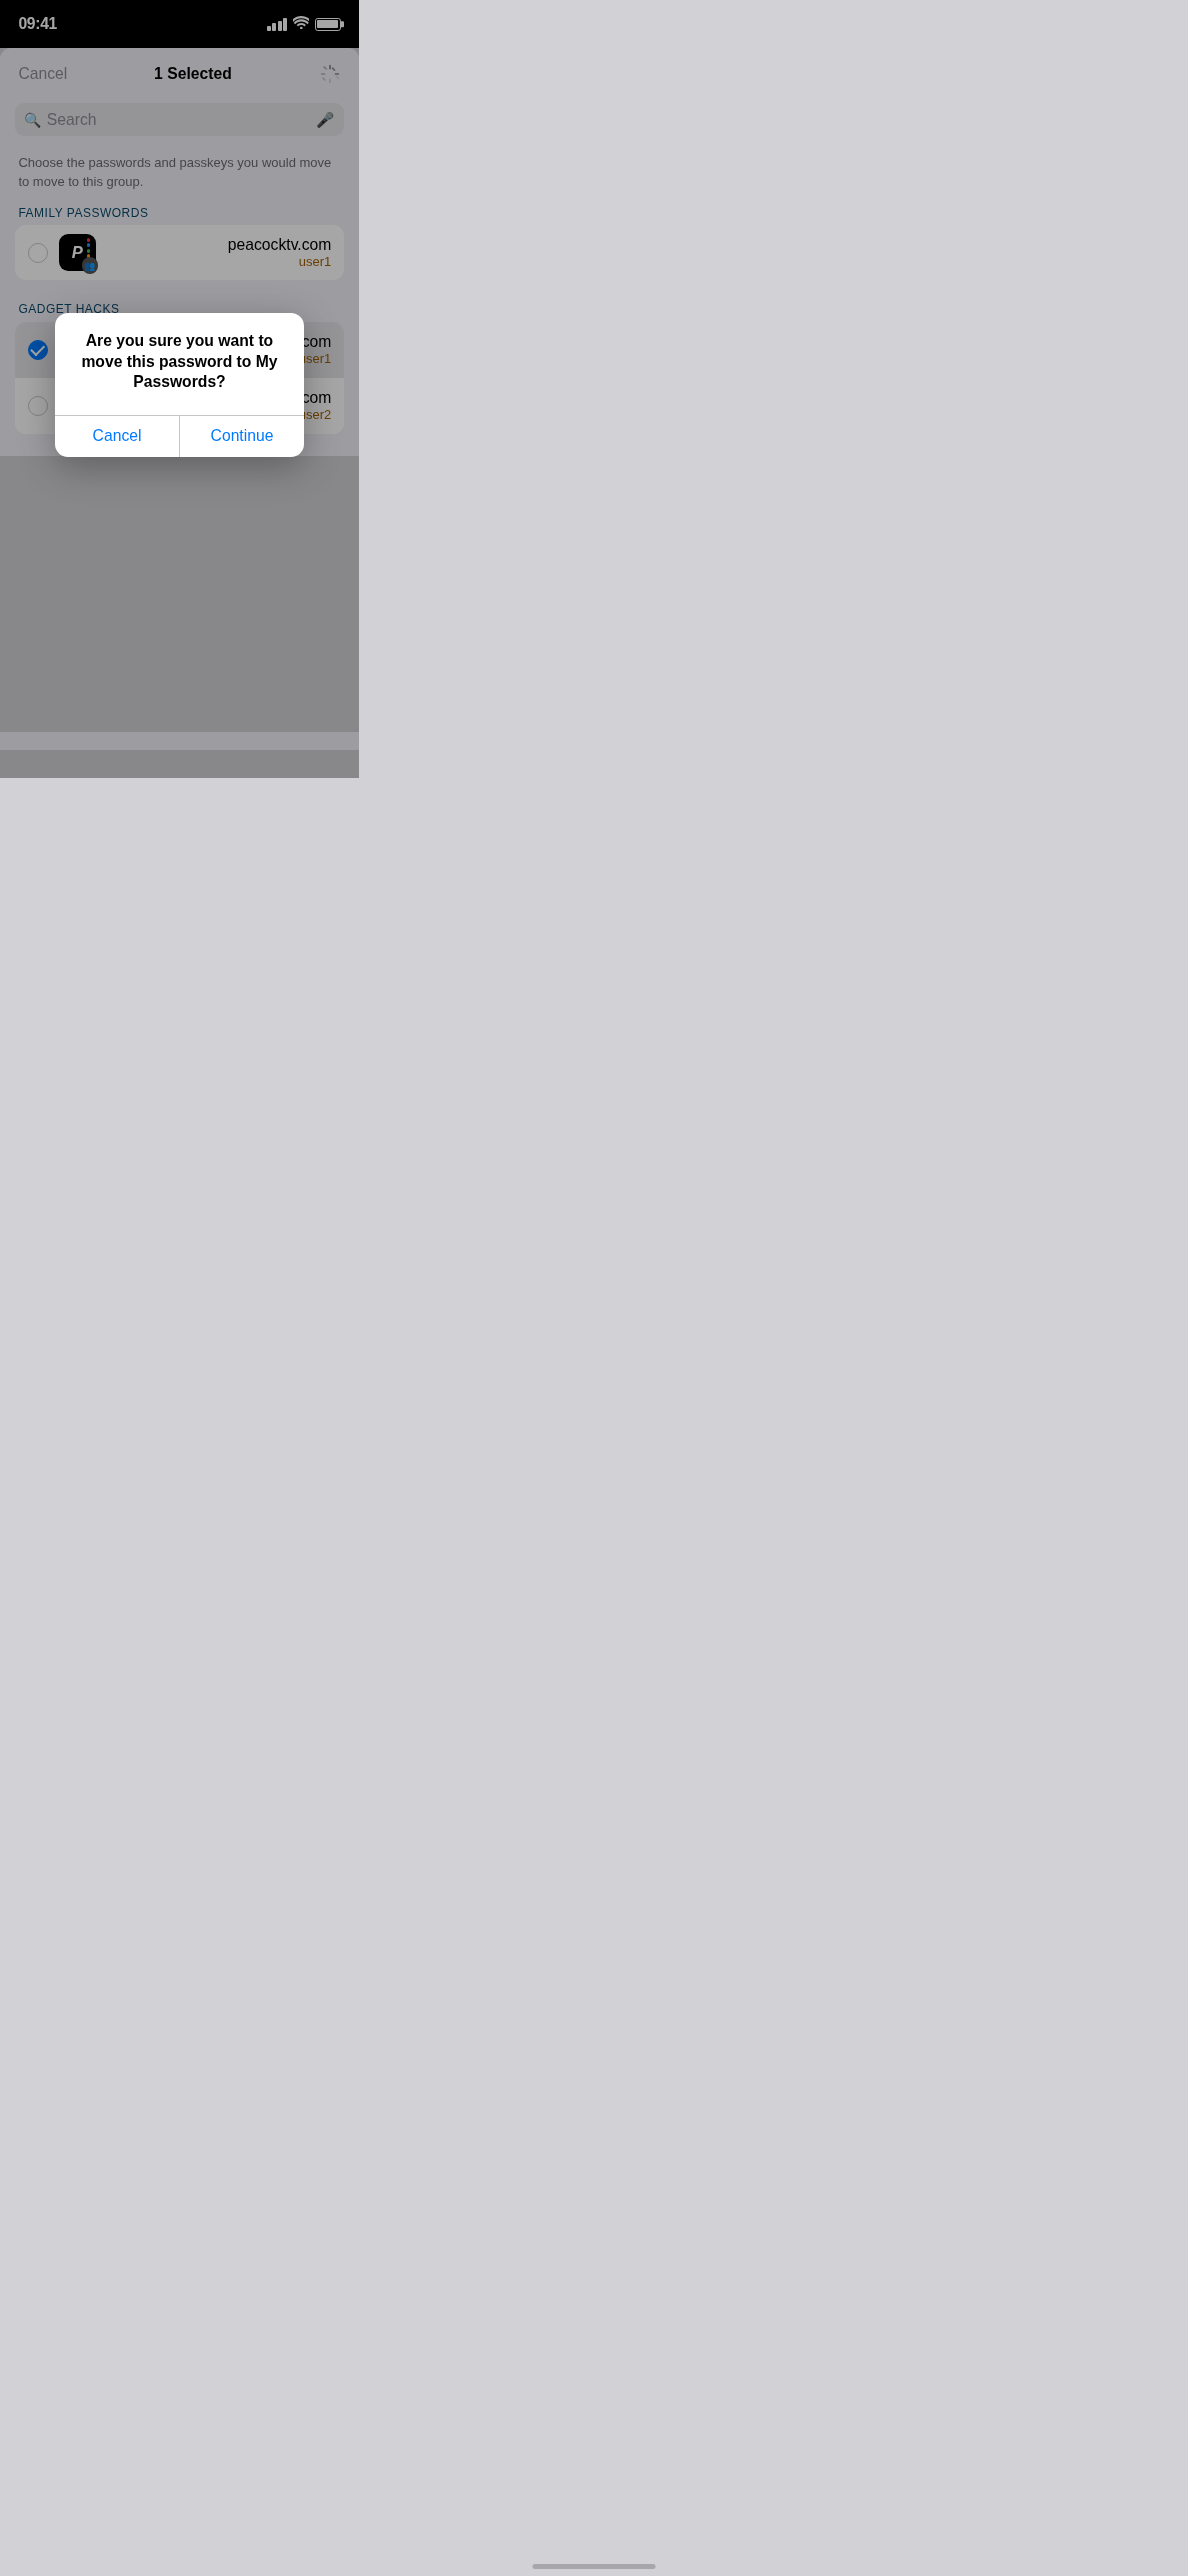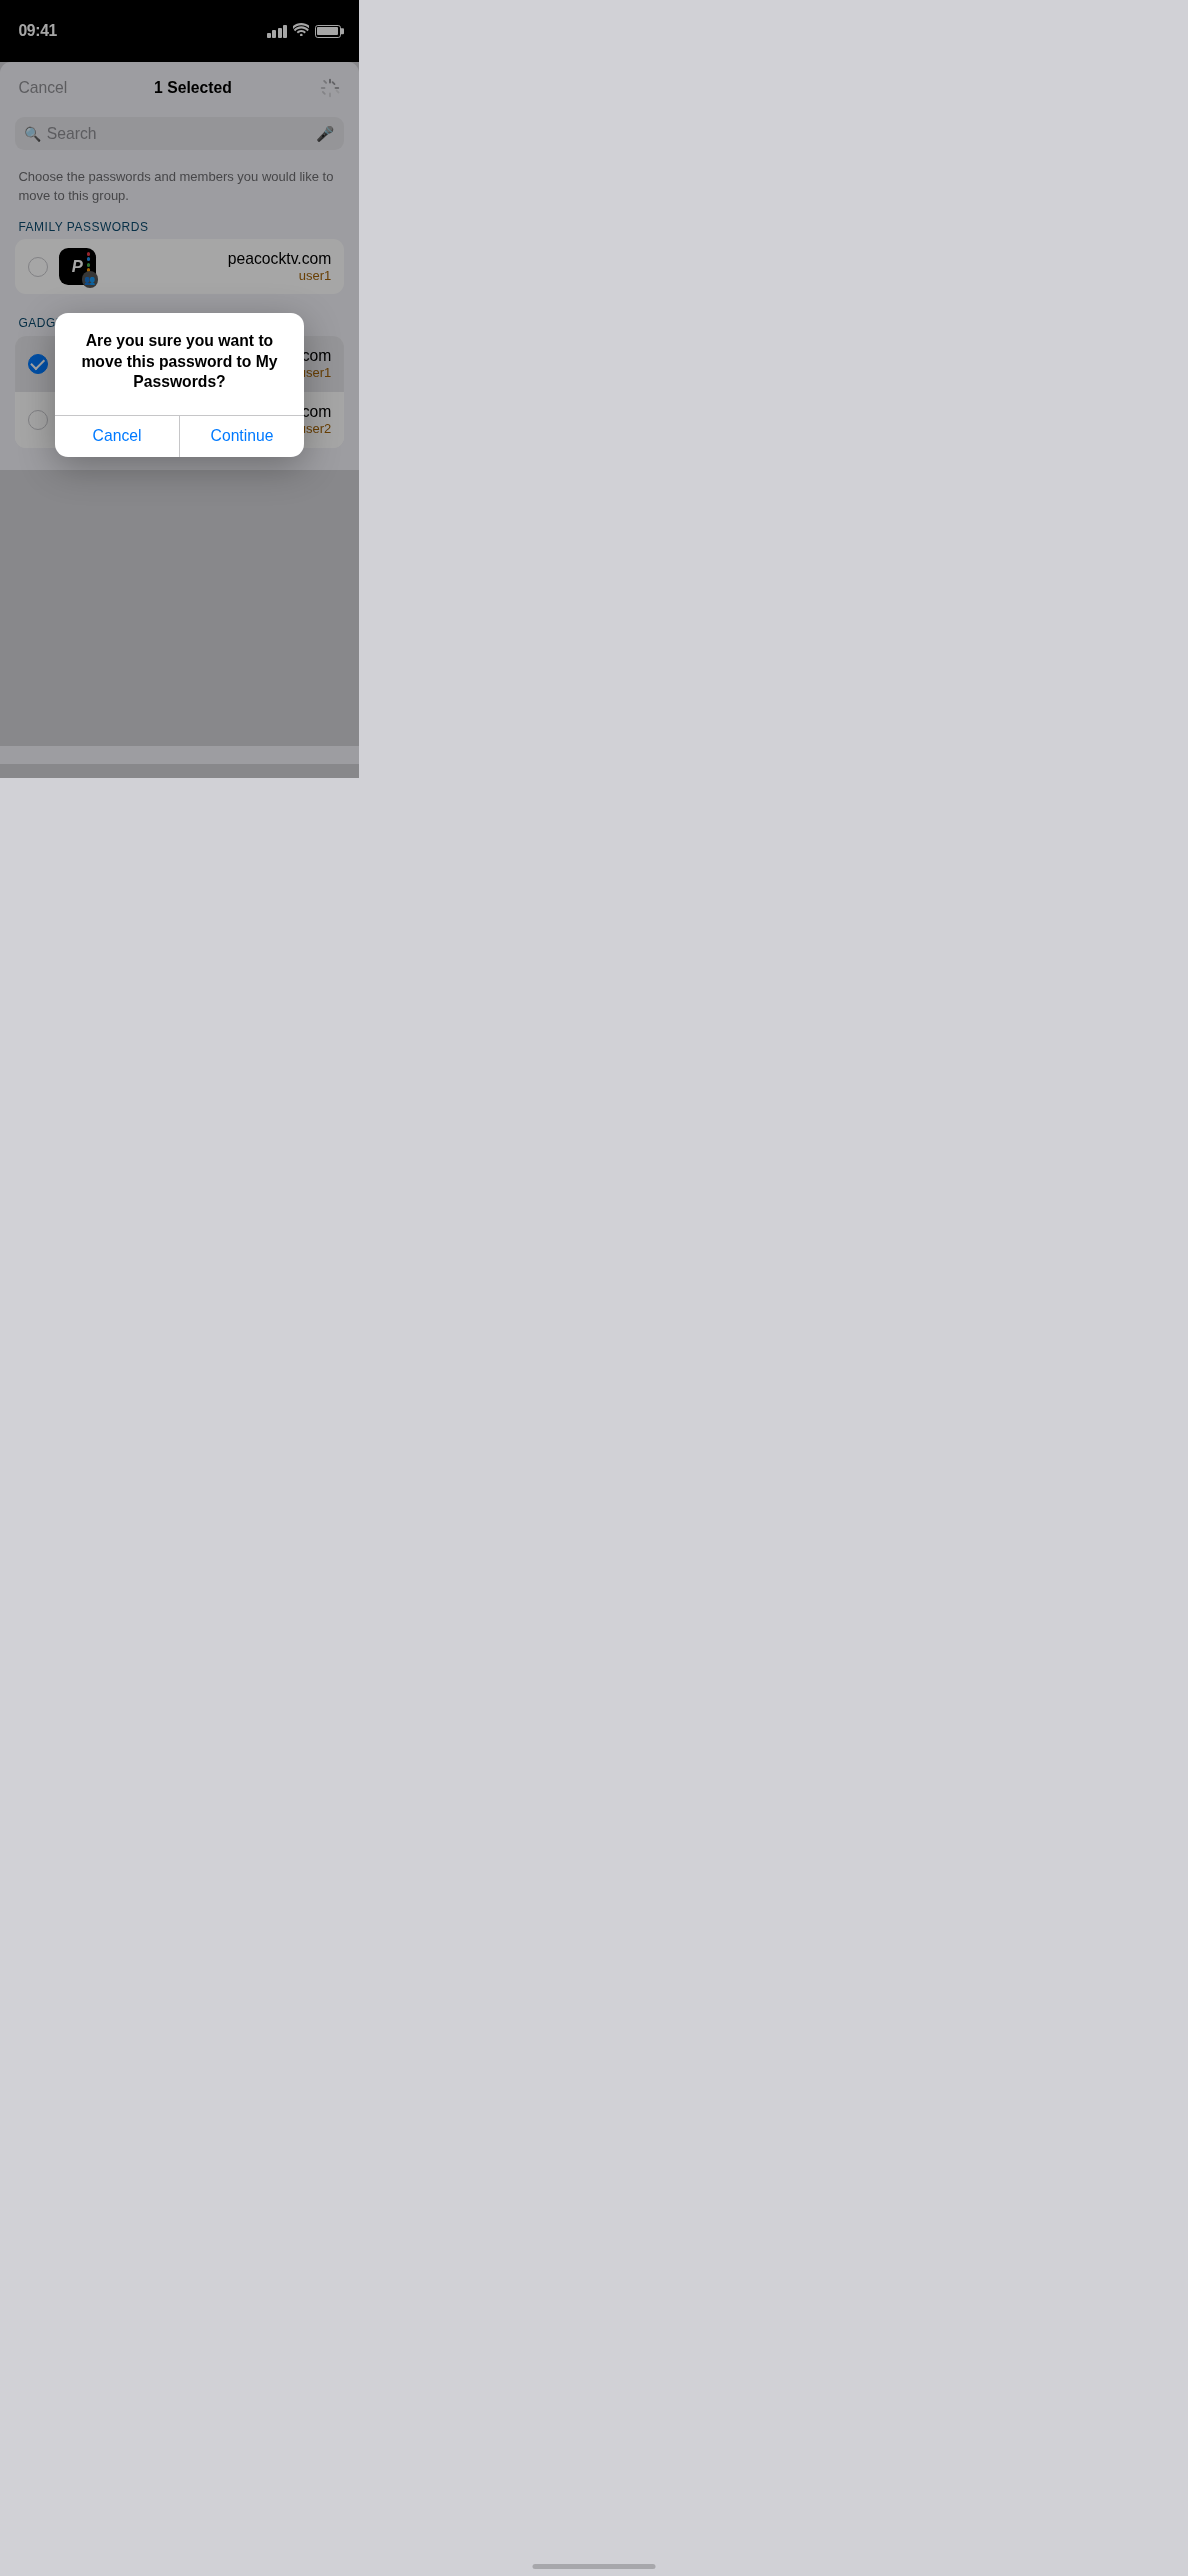--- a/index.html
+++ b/index.html
@@ -10,21 +10,21 @@
       min-height: 778px;
       background: #d1d1d6;
       font-family: -apple-system, 'SF Pro Display', 'SF Pro Text', sans-serif;
       position: relative;
       overflow: hidden;
     }
 
     
     .status-bar {
       background: #000;
-      height: 62px;
+      height: 48px;
       display: flex;
       align-items: center;
       justify-content: space-between;
       padding: 0 18.4px;
       color: white;
     }
 
     .status-time {
       font-size: 15.7px;
       font-weight: 600;
@@ -463,21 +463,21 @@
 <div class="search-container">
   <div class="search-bar">
     <span class="search-glass">🔍</span>
     <span class="search-input-text">Search</span>
     <span class="search-mic">🎤</span>
   </div>
 </div>
 
 <div class="content-area">
 
-  <p class="instruction-text">Choose the passwords and members you would like to move to this group.</p>
+  <p class="instruction-text">Choose the passwords and passkeys you would move to move to this group.</p>
 
   <div class="section-header">FAMILY PASSWORDS</div>
   <div class="password-list">
 
     <div class="password-item">
       <div class="radio-btn"></div>
       <div class="peacock-icon">
         <span class="peacock-p">P</span>
         <div class="peacock-dots">
           <div class="peacock-dot" style="background:#e63946"></div>

